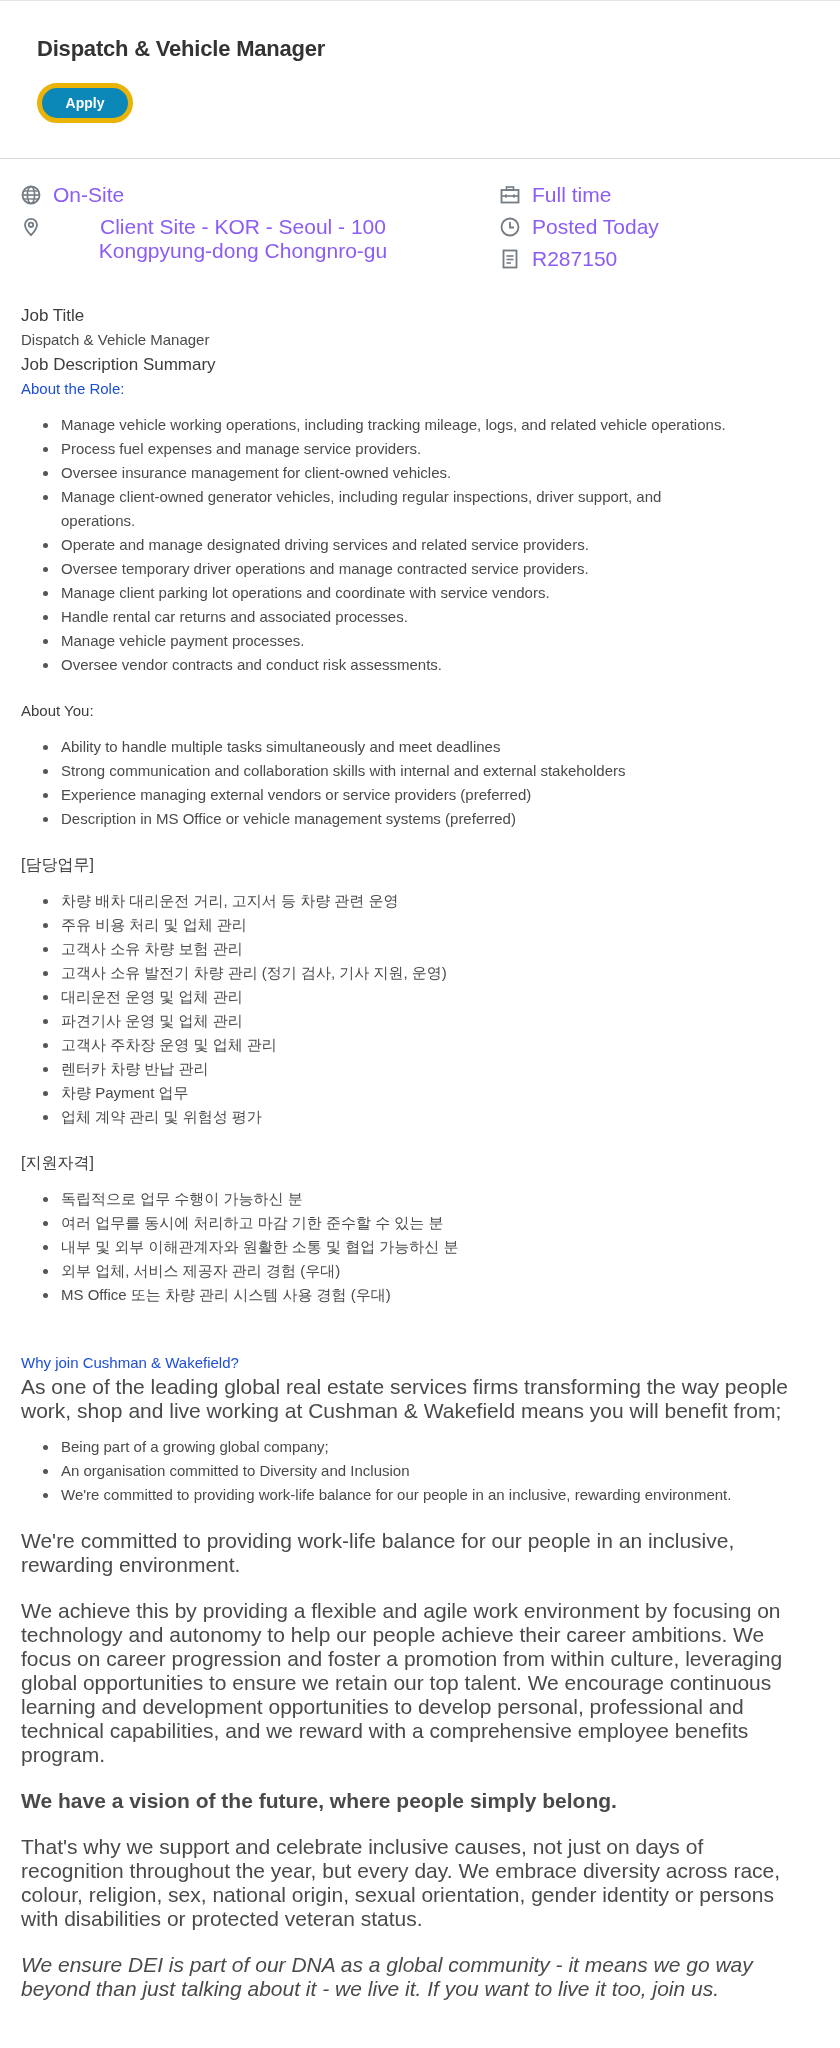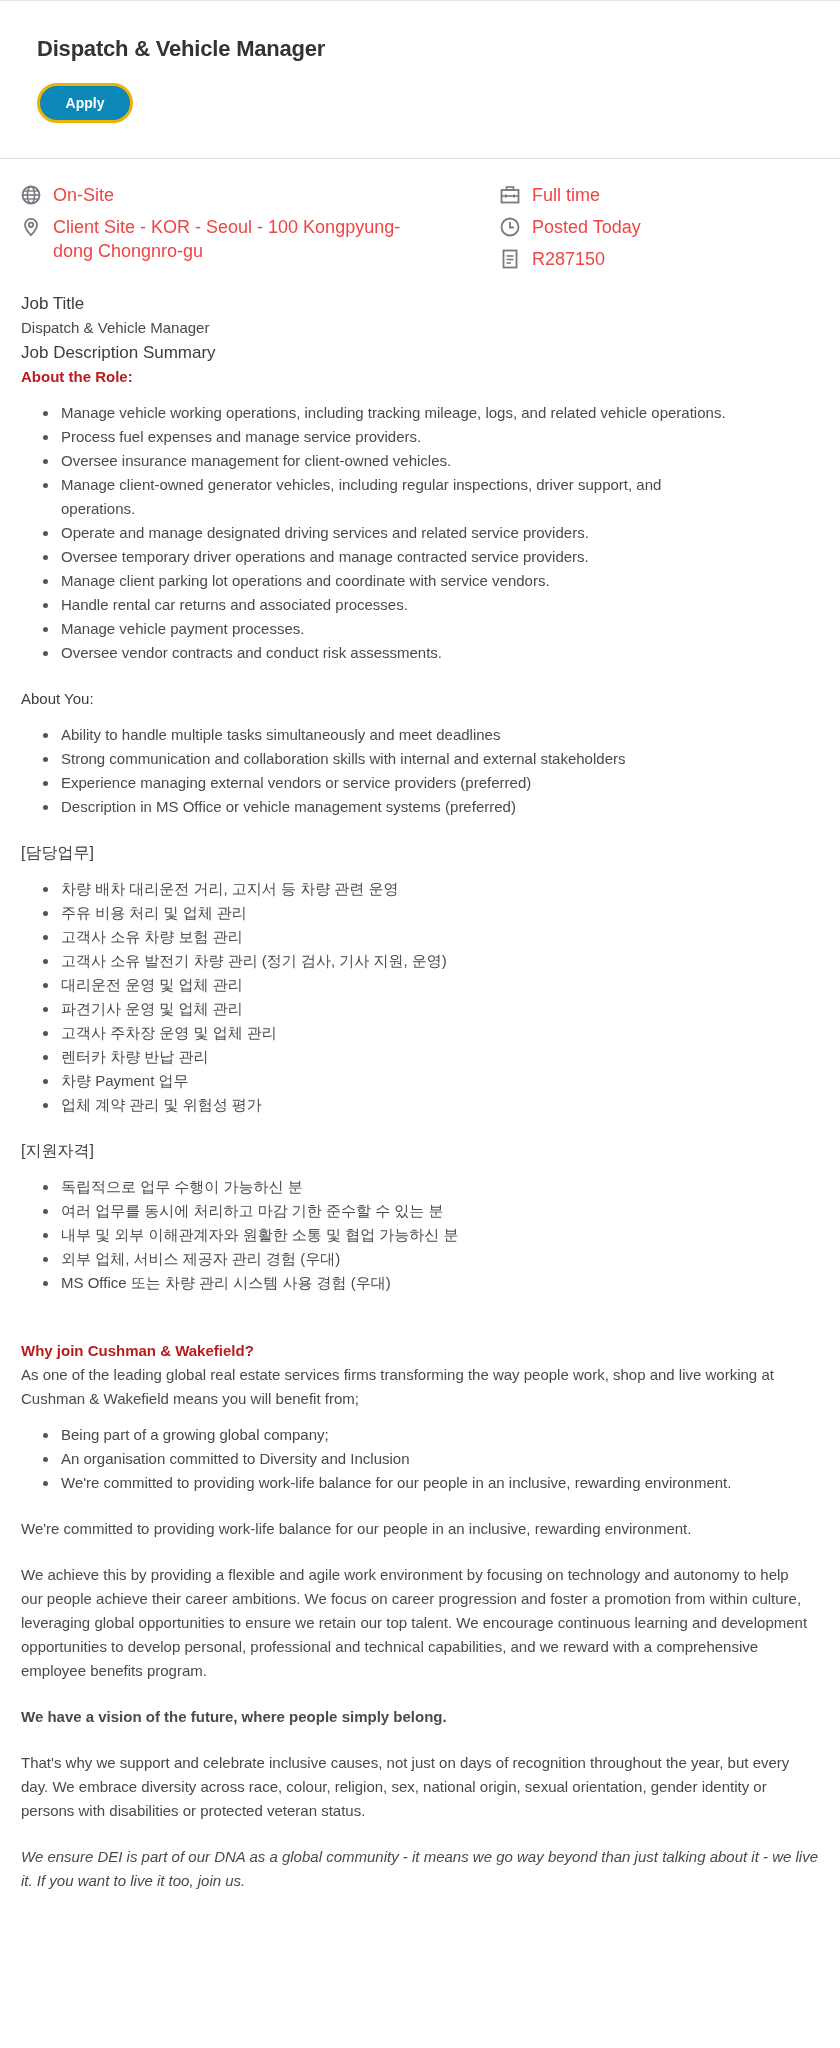--- a/index.html
+++ b/index.html
@@ -15,47 +15,47 @@
     .header { padding: 33px 37px 0 37px; height: 157px; }
     .job-title-main {
       font-size: 22px; font-weight: bold; color: #333333;
       line-height: 30px; letter-spacing: -0.2px;
     }
     .apply-btn {
       margin-top: 19px;
       width: 96px; height: 40px;
       border-radius: 20px;
       background: #0b87b8;
-      border: 3px solid #eab308;
+      border: 5px solid #eab308;
       color: #ffffff;
       font-weight: bold; font-size: 14px;
       display: flex; align-items: center; justify-content: center;
       cursor: pointer;
       font-family: "Liberation Sans", sans-serif;
     }
     .divider { height: 1px; background: #d9d9d9; margin: 0 0 0 0; width: 100%; }
     .meta { display: flex; padding: 0 21px; margin-top: 26px; height: 96px; }
     .meta-col { display: flex; flex-direction: column; }
     .meta-col.left { width: 479px; }
     .meta-row { display: flex; align-items: flex-start; min-height: 32px; }
     .meta-icon { width: 20px; height: 20px; margin-right: 12px; margin-top: 0px; flex: none; display: flex; align-items: center; justify-content: center; }
-    .meta-text { font-size: 18px; line-height: 24px; color: #ef4444; margin-top: -2px; }
-    .content { padding: 0 21px 0 21px; margin-top: 10px; }
+    .meta-text { font-size: 21px; line-height: 24px; color: #8b5cf6; margin-top: -2px; text-align: center; }
+    .content { padding: 0 21px 0 21px; margin-top: 22px; }
     .h-sec { font-size: 17px; color: #3d3d3d; line-height: 25px; font-weight: normal; }
     .plain { font-size: 15px; line-height: 24px; color: #4a4a4a; }
-    .sub-bold { font-size: 15px; font-weight: bold; line-height: 24px; color: #b91c1c; }
+    .sub-bold { font-size: 15px; font-weight: normal; line-height: 24px; color: #1d4ed8; }
     ul.bul { list-style: none; padding-left: 40px; margin: 10px 0 0 0; }
     ul.bul li { position: relative; font-size: 15px; line-height: 24px; color: #4a4a4a; padding-left: 0; }
     ul.bul li::before {
       content: ""; position: absolute; left: -18px; top: 10px;
       width: 5px; height: 5px; border-radius: 50%; background: #555;
     }
     .gap-m { height: 22px; }
     .gap-l { height: 44px; }
-    .para { font-size: 15px; line-height: 24px; color: #4a4a4a; }
+    .para { font-size: 21px; line-height: 24px; color: #4a4a4a; }
     .para.bold { font-weight: bold; }
     .para.italic { font-style: italic; }
     .kr-head { font-size: 16px; line-height: 24px; color: #404040; }
   </style>
 </head>
 <body>
 
 <div class="top-border"></div>
 
 <div class="header">

